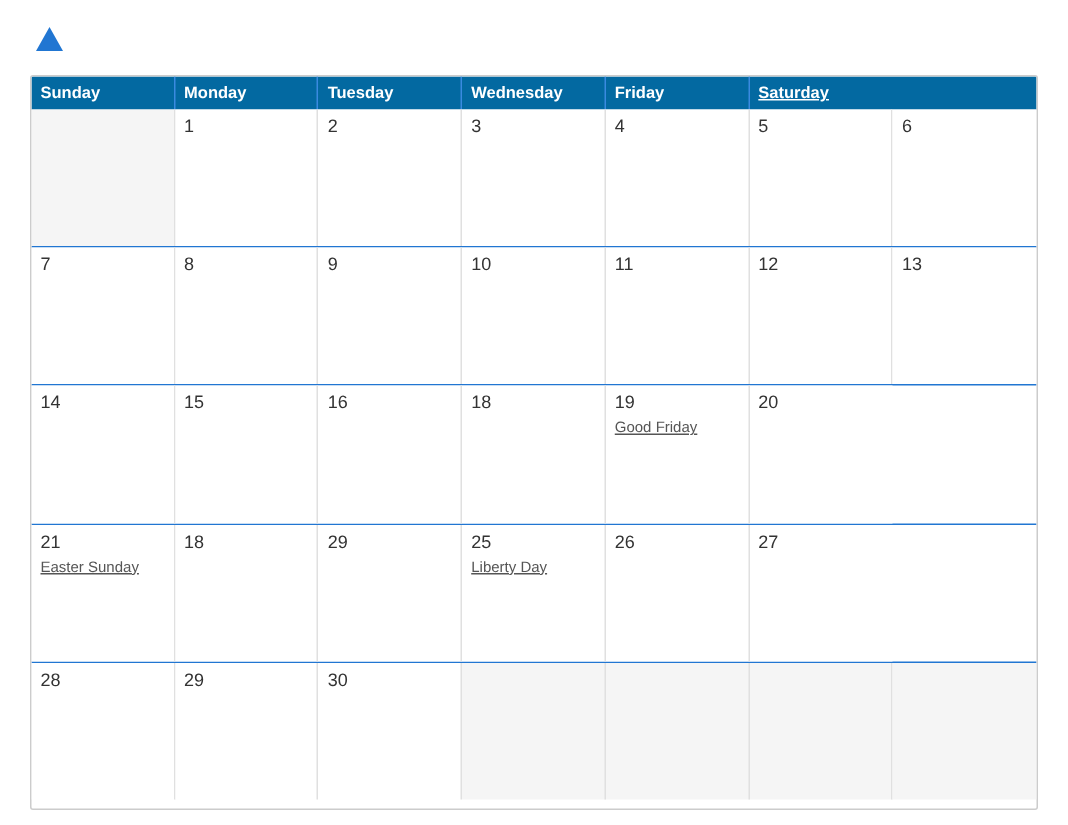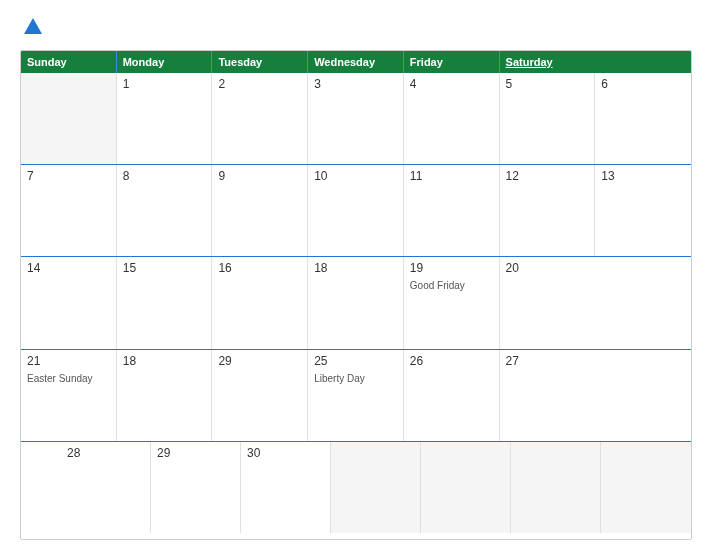--- a/index.html
+++ b/index.html
@@ -64,21 +64,21 @@
     }
     .calendar {
       flex: 1;
       border: 1px solid #ccc;
       border-radius: 2px;
       overflow: hidden;
     }
     .cal-header-row {
       display: grid;
       grid-template-columns: repeat(7, 1fr);
-      background: #15803d;
+      background: #0369a1;
     }
     .cal-header-cell {
       color: #fff;
       font-size: 11px;
       font-weight: bold;
       text-align: left;
       padding: 5px 6px;
       border-right: 1px solid #3a8ae0;
     }
     .cal-header-cell:last-child {
@@ -91,21 +91,20 @@
       height: calc(100% - 28px);
     }
     .cal-week {
       display: grid;
       grid-template-columns: repeat(7, 1fr);
       flex: 1;
       border-bottom: 1px solid #2176d2;
     }
     .cal-week:last-child {
       border-bottom: none;
-      margin-left: 40px;
     }
     .cal-cell {
       border-right: 1px solid #e0e0e0;
       padding: 4px 6px;
       background: #fff;
       min-height: 60px;
       vertical-align: top;
       position: relative;
     }
     .cal-cell:last-child {
@@ -118,20 +117,21 @@
       font-size: 12px;
       color: #333;
       font-weight: normal;
       display: block;
     }
     .day-event {
       font-size: 10px;
       color: #555;
       margin-top: 2px;
       line-height: 1.2;
+      text-decoration: underline;
     }
   </style>
 </head>
 <body>
 
 <div class="page">
   <div class="header">
     <div class="logo">
       <div class="logo-text">
         <span class="logo-general"></span>

